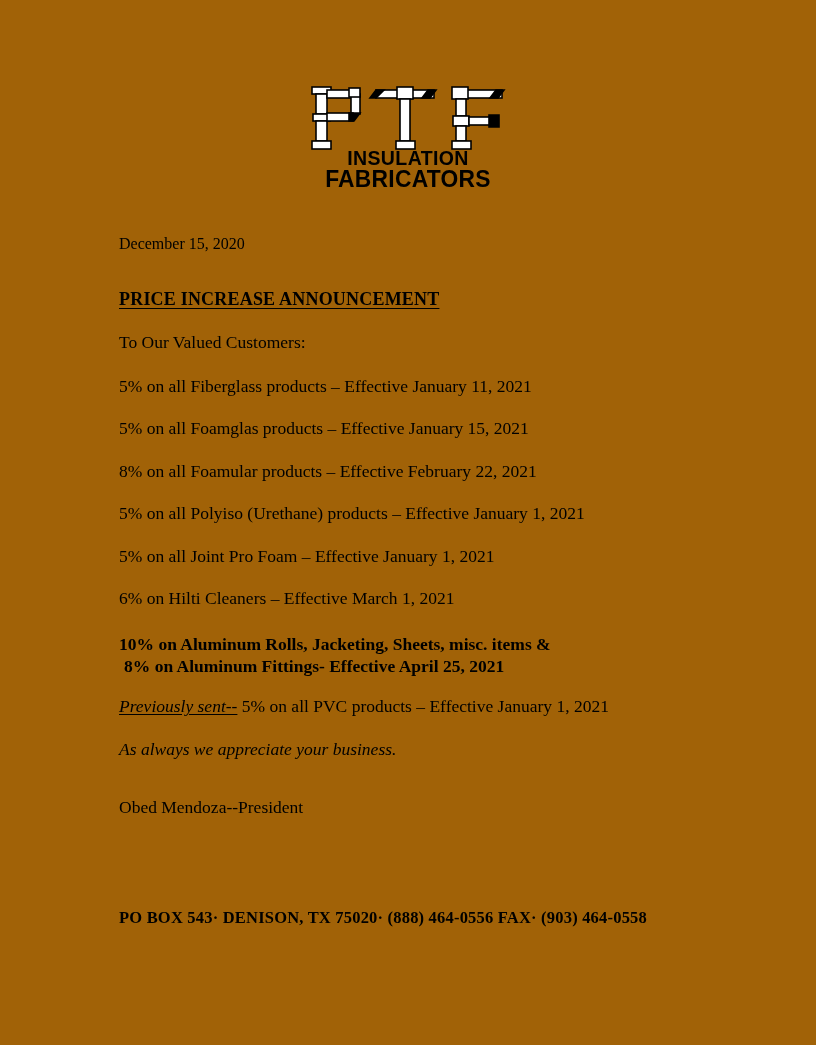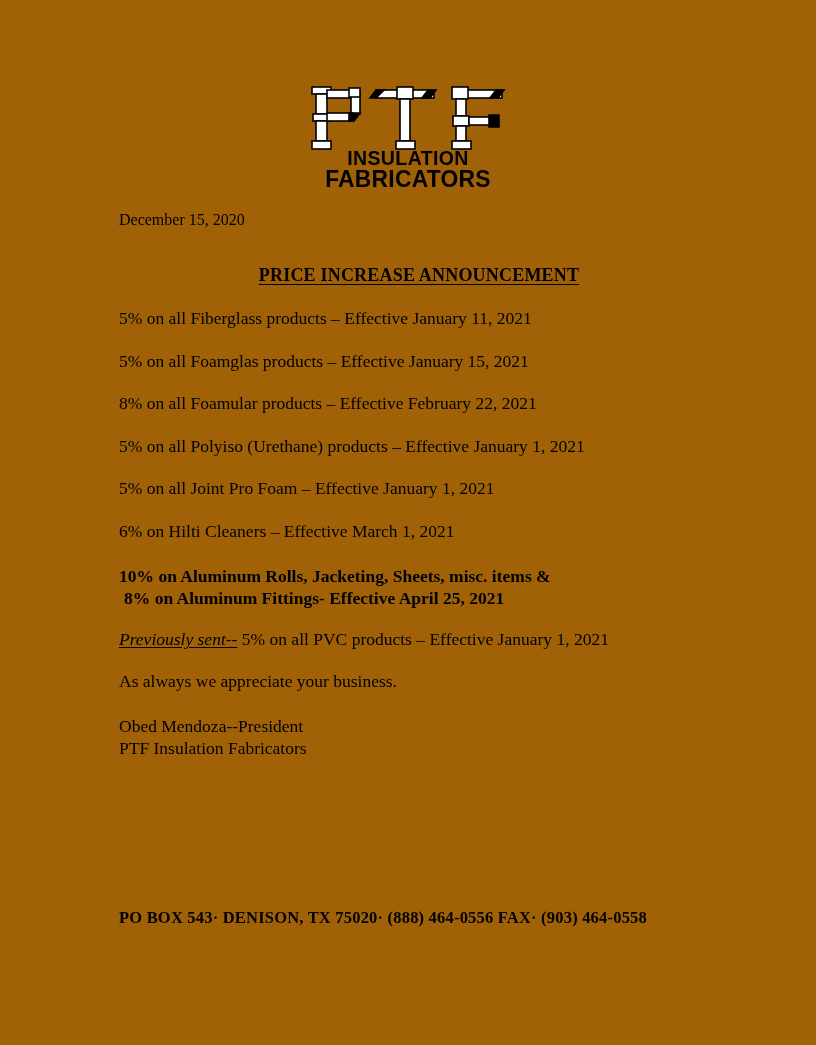--- a/index.html
+++ b/index.html
@@ -67,41 +67,40 @@
     font-size: 24px;
     letter-spacing: 0.3px;
     margin-top: -1px;
     transform: scaleX(0.95);
   }
 
   
   .doc-body {
     position: absolute;
     left: 119px;
-    top: 212px;
+    top: 236px;
     width: 600px;
   }
   .line {
     font-size: 17.5px;
     line-height: 1.0;
     white-space: nowrap;
     color: #000000;
   }
   .date-line {
     font-size: 16px;
     margin-bottom: 38px;
   }
   .heading {
     font-size: 18px;
     font-weight: bold;
     text-decoration: underline;
     text-underline-offset: 3px;
     margin-bottom: 26px;
     letter-spacing: 0.2px;
-    text-align: center;
   }
   .salutation {
     margin-bottom: 26px;
   }
   .intro {
     margin-bottom: 26px;
   }
   .price-line {
     margin-bottom: 25px;
   }
@@ -116,21 +115,22 @@
   }
   .prev-line {
     margin-bottom: 25px;
   }
   .prev-mark {
     font-style: italic;
     text-decoration: underline;
     text-underline-offset: 2px;
   }
   .closing {
-    margin-bottom: 24px;
+    margin-bottom: 38px;
+    font-style: italic;
   }
   .sig {
     line-height: 1.28;
   }
   .sig span {
     display: block;
     font-family: Liberation Serif, serif;
   }
 
   
@@ -216,40 +216,40 @@
 
     </div>
   </div>
 
   <div class="doc-body">
 
     <div class="line date-line">December 15, 2020</div>
 
     <div class="line heading">PRICE INCREASE ANNOUNCEMENT</div>
 
+    <div class="line salutation">To Our Valued Customers:</div>
 
 
     <div class="line price-line">5% on all Fiberglass products – Effective January 11, 2021</div>
     <div class="line price-line">5% on all Foamglas products – Effective January 15, 2021</div>
     <div class="line price-line">8% on all Foamular products – Effective February 22, 2021</div>
     <div class="line price-line">5% on all Polyiso (Urethane) products – Effective January 1, 2021</div>
     <div class="line price-line">5% on all Joint Pro Foam – Effective January 1, 2021</div>
     <div class="line price-line">6% on Hilti Cleaners – Effective March 1, 2021</div>
 
     <div class="line price-line-multi">
       <span>10% on Aluminum Rolls, Jacketing, Sheets, misc. items &amp;</span>
       <span class="second">8% on Aluminum Fittings- Effective April 25, 2021</span>
     </div>
 
     <div class="line prev-line"><span class="prev-mark">Previously sent--</span><span> 5% on all PVC products – Effective January 1, 2021</span></div>
 
     <div class="line closing">As always we appreciate your business.</div>
 
     <div class="line sig">
       <span>Obed Mendoza--President</span>
-      <span>PTF Insulation Fabricators</span>
     </div>
 
   </div>
 
   <div class="footer">PO BOX 543· DENISON, TX  75020· (888)  464-0556 FAX· (903)  464-0558</div>
 
 </div>
 
 </body></html>

